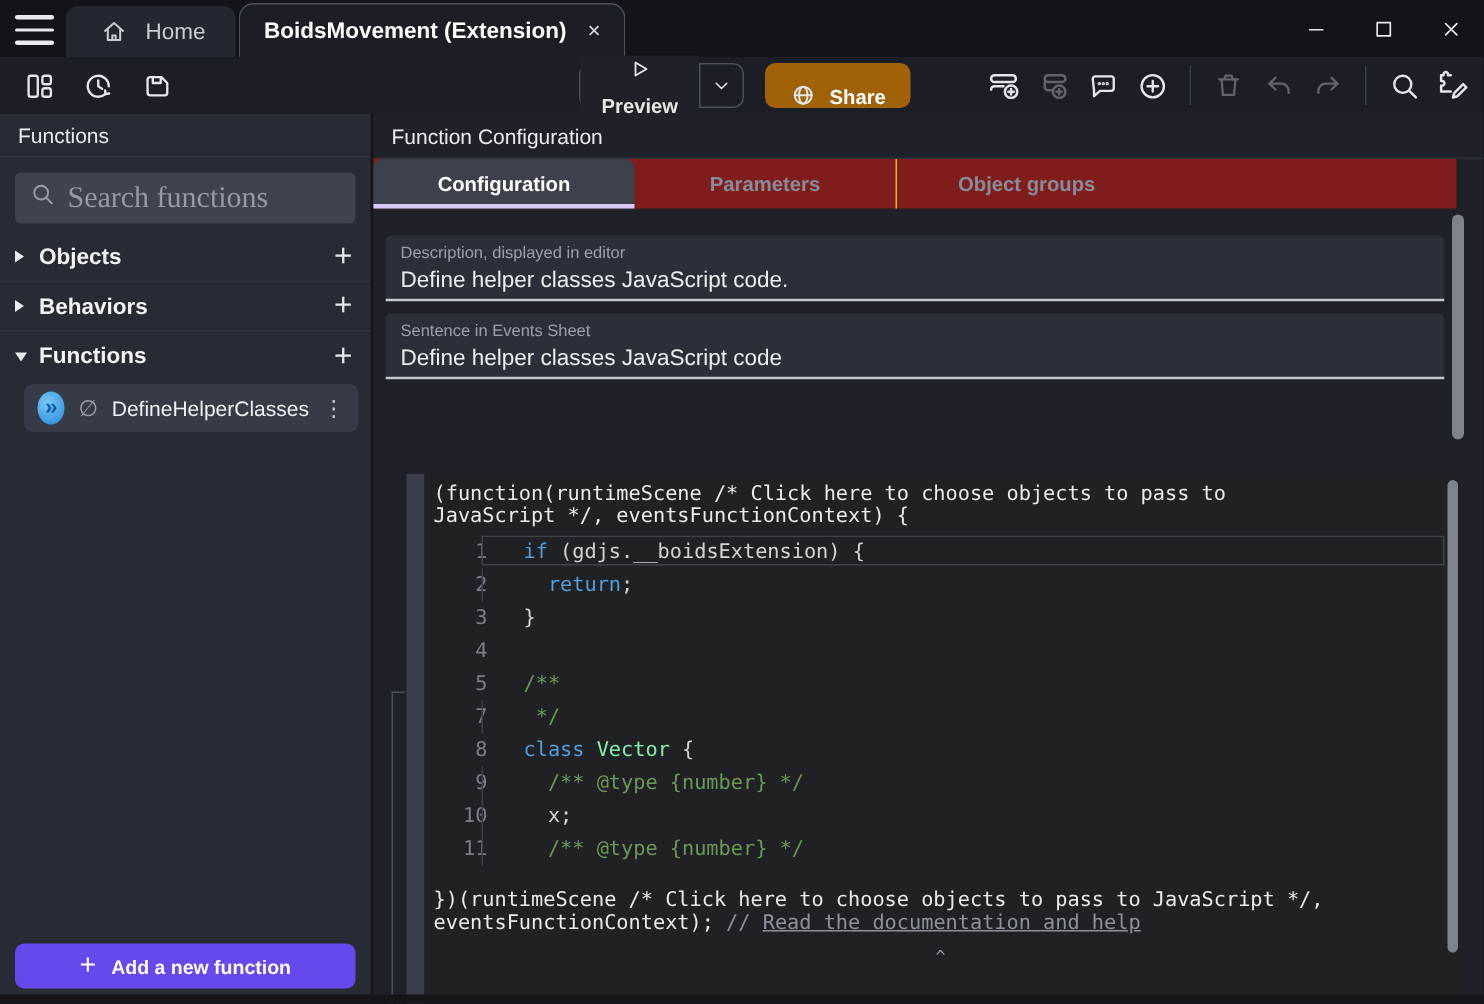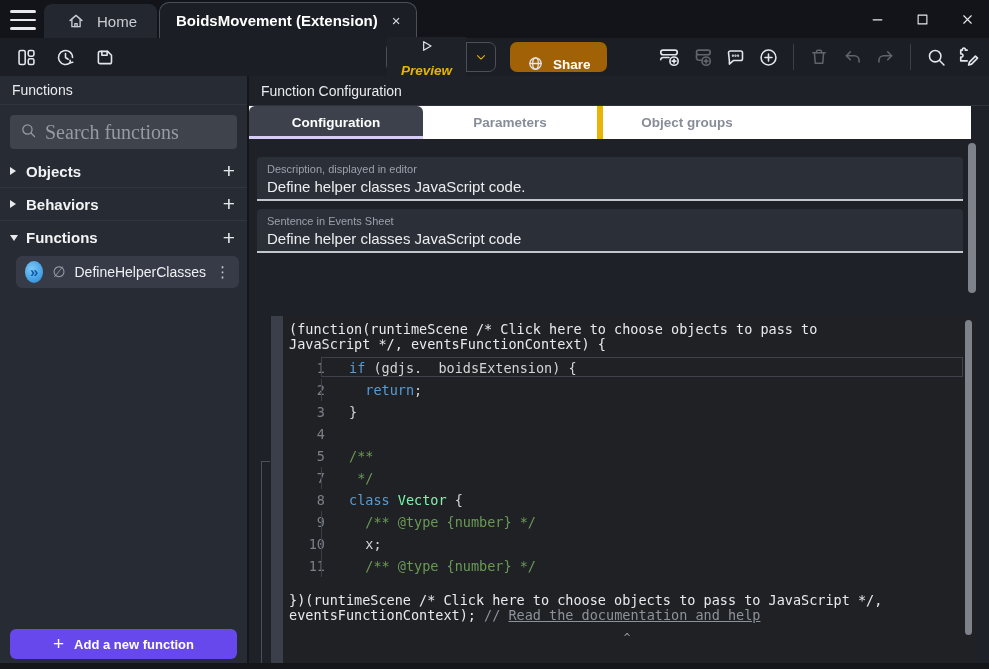--- a/index.html
+++ b/index.html
@@ -19,21 +19,21 @@
   .tab-close { color:#D8DBDF; font-size:15px; font-weight:normal; cursor:pointer; }
   .win-controls { position:absolute; right:14px; top:0; height:38px; display:flex; align-items:center; gap:30px; }
   .win-controls svg { display:block; cursor:pointer; }
 
   
   .toolbar { height:38px; background:#1B1E24; position:relative; display:flex; align-items:center; }
   .tb-left { display:flex; align-items:center; gap:15px; padding-left:14px; }
   .icon-btn { width:24px; height:24px; display:flex; align-items:center; justify-content:center; color:#E3E6EA; cursor:pointer; }
   .icon-btn.disabled { opacity:.35; }
   .tb-center { position:absolute; left:386px; top:4px; display:flex; align-items:center; }
-  .btn-preview { display:flex; align-items:center; height:30px; border:1px solid #4A4F5A; border-radius:7px; color:#eab308; cursor:pointer;font-style:italic; }
+  .btn-preview { display:flex; align-items:center; height:30px; border:1px solid #4A4F5A; border-radius:7px; color:#e5e5e5; cursor:pointer; }
   .btn-preview .main { display:flex; align-items:center; gap:8px; padding:0 14px; font-size:13.5px; font-weight:bold; }
   .btn-preview .sep { width:1px; height:30px; background:#4A4F5A; }
   .btn-preview .chev { width:28px; display:flex; align-items:center; justify-content:center; }
   .btn-share { margin-left:14px; height:30px; display:flex; align-items:flex-end; gap:9px; padding:0 16px;
                background:#a16207; border-radius:7px; color:#FFF; font-size:13.5px; font-weight:bold; cursor:pointer; }
   .tb-right { position:absolute; right:8px; top:0; height:38px; display:flex; align-items:center; gap:9px; }
   .tb-div { width:1px; height:26px; background:#3A3F48; margin:0 4px; }
 
   
   .body { display:flex; height:593px; }
@@ -59,25 +59,25 @@
   .fn-name { flex:1; font-size:14px; color:#EEF0F2; }
   .kebab { color:#C6CAD0; font-size:15px; letter-spacing:0; cursor:pointer; }
   .sb-spacer { flex:1; }
   .btn-add { margin:10px; height:30px; background:#6648EC; border-radius:6px; display:flex; align-items:center; justify-content:center; gap:10px;
              color:#FFF; font-size:13px; font-weight:bold; cursor:pointer; }
   .btn-add .plus { font-size:19px; font-weight:200; }
 
   
   .main { flex:1; background:#1E2127; display:flex; flex-direction:column; position:relative; }
   .main-title { height:30px; line-height:30px; padding-left:12px; font-size:14px; color:#E9EBEE; border-bottom:1px solid #2E323B; }
-  .tabbar { height:33px; display:flex; width:722px; background:#ffffff; position:relative; }
+  .tabbar { height:33px; display:flex; width:722px; background:#7f1d1d; position:relative; }
   .tab { width:174px; display:flex; align-items:center; justify-content:center; font-size:13.5px; font-weight:bold; color:#878D98; cursor:pointer; position:relative; }
   .tab.active { background:#3C414C; color:#FFF; border-radius:6px 6px 0 0; }
   .tab.active::after { content:""; position:absolute; left:0; right:0; bottom:0; height:3px; background:#D6CCF7; }
-  .tab.divided { border-left:6px solid #eab308;text-align:center; }
+  .tab.divided { border-left:1px solid #eab308;text-align:center; }
 
   .form { height:177px; position:relative; padding:10px 26px 0 8px; }
   .frow { display:flex; gap:8px; }
   .field { background:#2B2F37; border-radius:4px 4px 0 0; border-bottom:2px solid #C2C7CF; padding:6px 10px 7px 10px; cursor:text; }
   .field .flabel { font-size:11px; color:#9BA1AC; margin-bottom:3px; }
   .field .fvalue { font-size:15px; color:#ECEEF0; }
   .f-third { flex:1; height:48px; position:relative; }
   .f-full { height:44px; margin-top:8px; }
   .f-select { cursor:pointer; }
   .dd-arrow { position:absolute; right:12px; top:26px; width:0; height:0; border-top:6px solid #E8EAED; border-left:5px solid transparent; border-right:5px solid transparent; }

